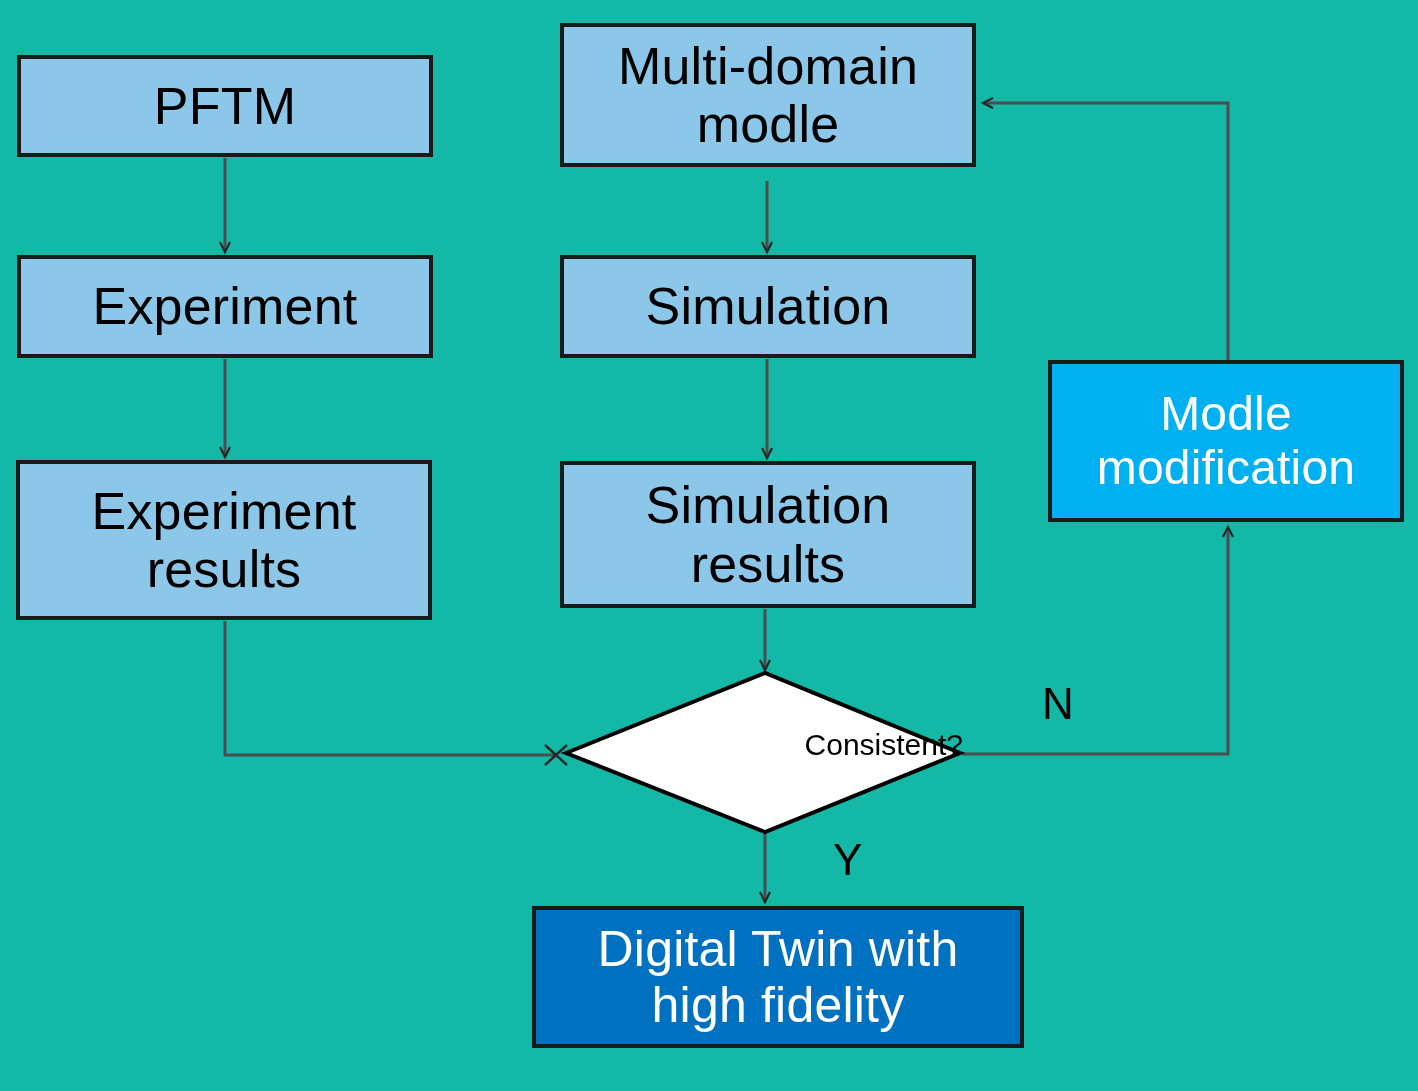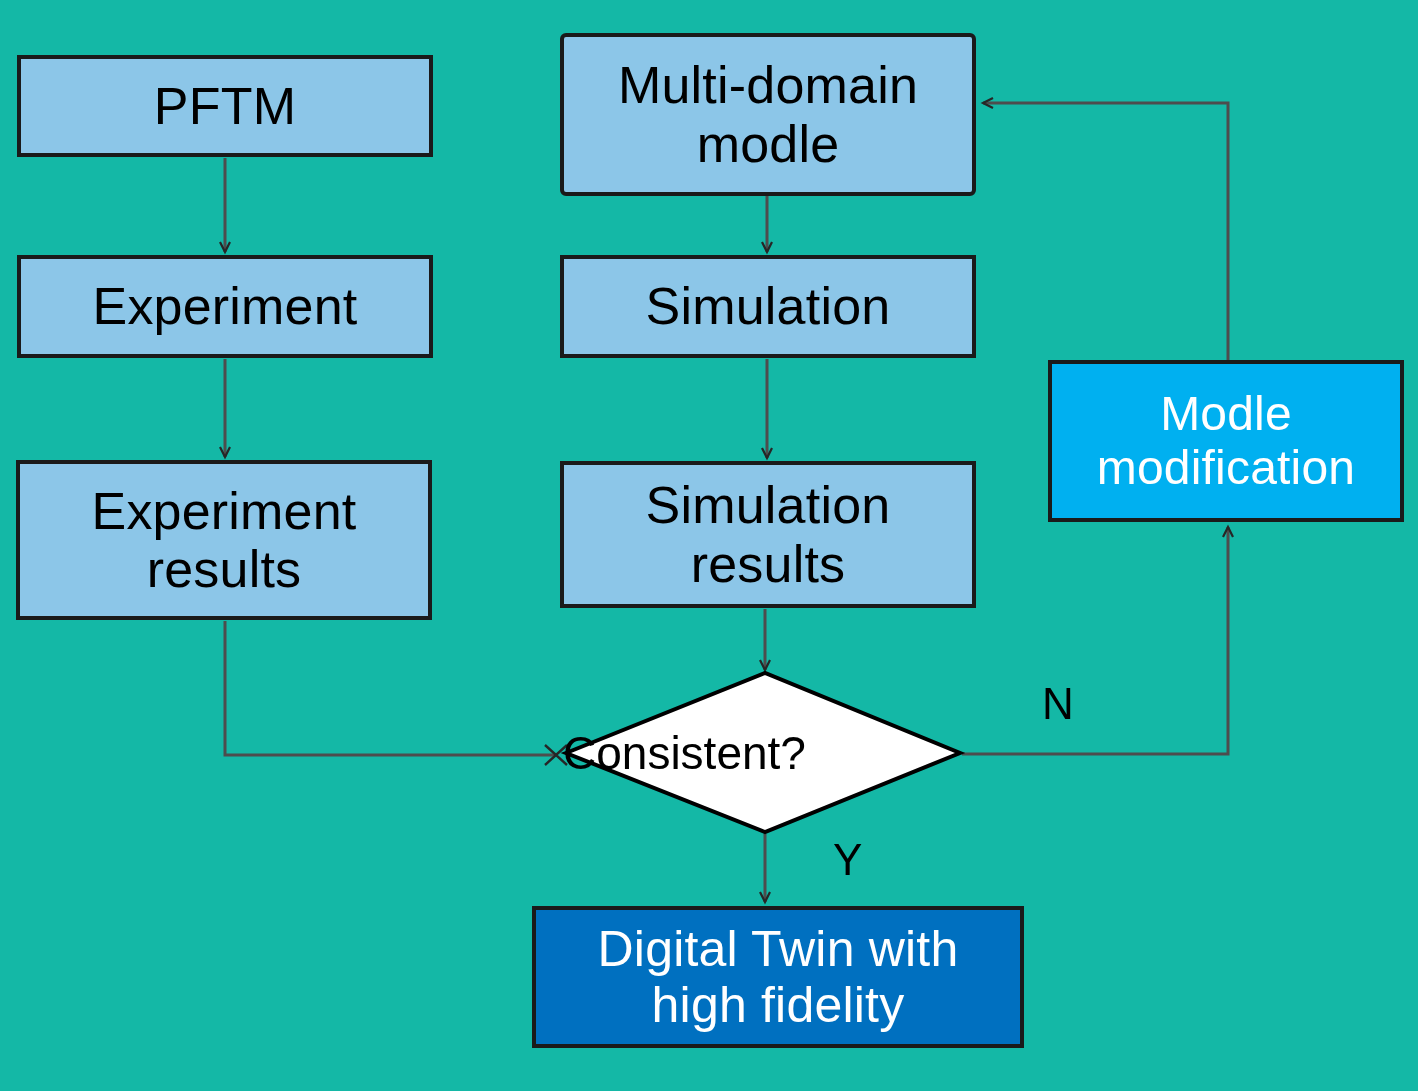--- a/index.html
+++ b/index.html
@@ -54,31 +54,31 @@
   .edge-label {
     position: absolute;
     color: #000000;
     font-size: 44px;
     line-height: 1;
     white-space: nowrap;
   }
   .diamond-label {
     position: absolute;
     color: #000000;
-    font-size: 46px;
+    font-size: 30px;
     line-height: 1;
     white-space: nowrap;
-    text-align: left;
+    text-align: right;
   }
 
   
   #node-pftm            { left: 17px;   top: 55px;  width: 416px; height: 102px; font-size: 52px; }
   #node-experiment      { left: 17px;   top: 255px; width: 416px; height: 103px; font-size: 52px; }
   #node-exp-results     { left: 16px;   top: 460px; width: 416px; height: 160px; font-size: 52px; }
-  #node-multidomain     { left: 560px;  top: 33px;  width: 416px; height: 163px; font-size: 52px; border-radius: 6px; }
+  #node-multidomain     { left: 560px;  top: 23px;  width: 416px; height: 144px; font-size: 52px; }
   #node-simulation      { left: 560px;  top: 255px; width: 416px; height: 103px; font-size: 52px; }
   #node-sim-results     { left: 560px;  top: 461px; width: 416px; height: 147px; font-size: 52px; }
   #node-modle-mod       { left: 1048px; top: 360px; width: 356px; height: 162px; font-size: 48px; }
   #node-digital-twin    { left: 532px;  top: 906px; width: 492px; height: 142px; font-size: 50px; }
 
   #diamond-text         { left: 563px;  top: 730px; width: 400px; }
   #label-n              { left: 1042px; top: 682px; }
   #label-y              { left: 833px;  top: 838px; }
 </style>
 </head>

